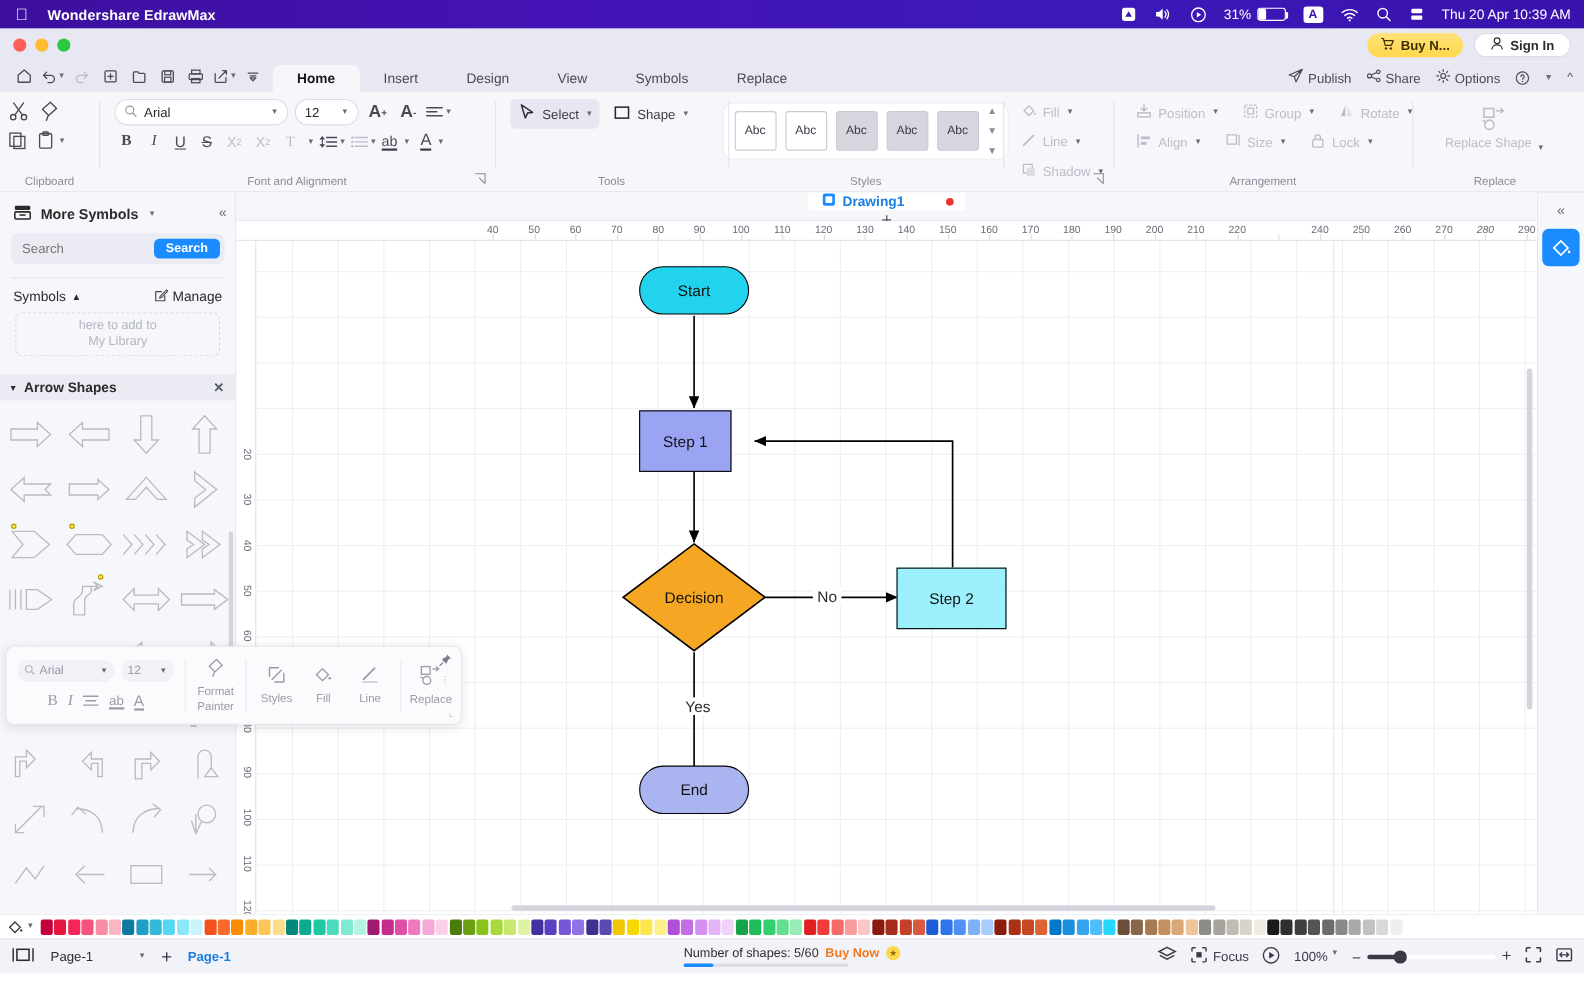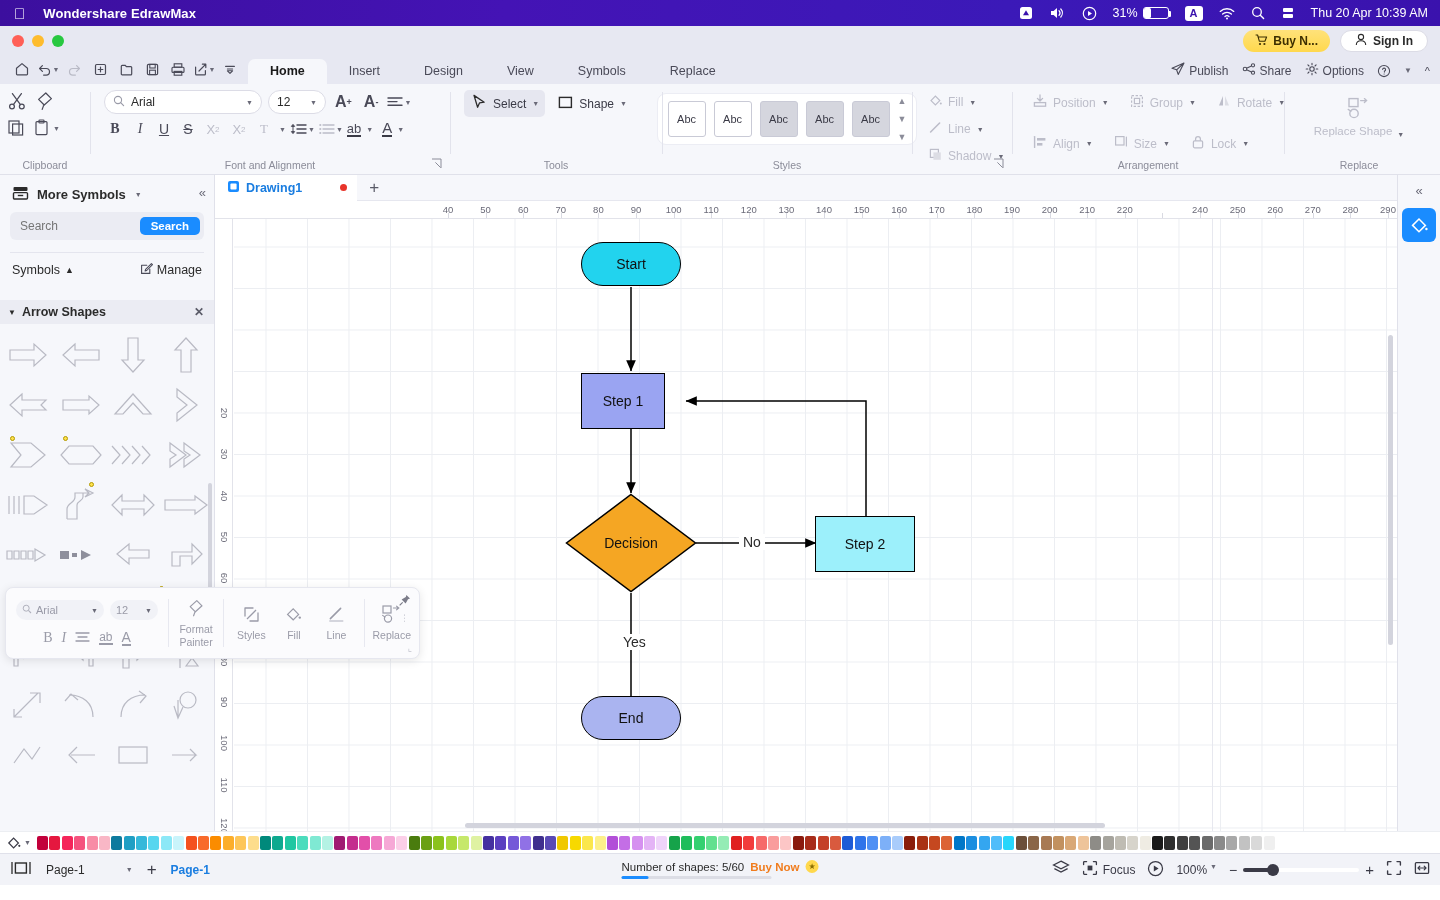--- a/index.html
+++ b/index.html
@@ -150,21 +150,21 @@
   .ftb-sep{width:1px;height:48px;background:#e7e8f0;margin:0 6px;}
   .ftb-big{display:flex;flex-direction:column;align-items:center;justify-content:center;width:52px;color:#9a9ba8;font-size:10.5px;line-height:13px;text-align:center;gap:2px;}
   .ftb-minibox{display:flex;align-items:center;background:#f1f2f7;border-radius:11px;height:20px;padding:0 6px;gap:4px;font-size:11px;color:#9a9ba8;}
   .ftb-row{display:flex;align-items:center;gap:9px;color:#9a9ba8;font-size:12px;}
   .ftb-pin{position:absolute;right:8px;top:6px;color:#7c7d8a;font-size:11px;}
   .ftb-dots{position:absolute;right:10px;top:28px;color:#c3c4ce;font-size:9px;line-height:4px;}
   .ftb-resize{position:absolute;right:7px;bottom:5px;color:#c3c4ce;font-size:9px;}
 
   
   .canvas-wrap{flex:1; position:relative; background:#fff; overflow:hidden;}
-  .doctabs{height:26px;background:#f6f7fb;display:flex;align-items:center;gap:0;border-bottom:1px solid #e6e7ef;}
+  .doctabs{height:26px;background:#f6f7fb;display:flex;align-items:center;gap:0;border-bottom:1px solid #e6e7ef;flex-direction:column;}
   .doctab{display:flex;align-items:center;gap:6px;padding:0 10px 0 12px;height:26px;background:#fff;font-size:12.5px;font-weight:bold;color:#1a7de0;}
   .doctab .dot{width:7px;height:7px;border-radius:50%;background:#e8342a;margin-left:32px;}
   .doc-add{font-size:17px;color:#5a5b68;padding:0 12px;line-height:1;}
   .hruler{height:18px;background:#fff;border-bottom:1px solid #e2e3ea;position:relative;overflow:hidden;}
   .hruler span{position:absolute;top:3px;font-size:9.5px;color:#6a6a78;transform:translateX(-50%);}
   .hruler .tick{position:absolute;top:12px;width:1px;height:6px;background:#d9dae2;}
   .vruler{position:absolute;left:0;top:44px;bottom:0;width:18px;background:#fff;border-right:1px solid #e2e3ea;overflow:hidden;}
   .vruler span{position:absolute;left:4px;font-size:9.5px;color:#6a6a78;writing-mode:vertical-rl;transform:translateY(-50%);}
   .grid{
     position:absolute;left:19px;top:44px;right:0;bottom:0;overflow:hidden;
@@ -610,21 +610,21 @@
         <span>
           <svg width="16" height="16" viewBox="0 0 16 16">
               <path d="M7 3 3 12.6h4z" fill="#bcbdc9"></path>
               <path d="M9 3l4 9.6H9z" fill="#dcdde4"></path>
             </svg>
         </span>
         <span>Rotate</span>
         <i class="caret">▼</i>
       </span>
     </div>
-    <div class="rrow" style="padding-left:14px;gap:8px;margin-top:16px;">
+    <div class="rrow" style="padding-left:14px;gap:8px;margin-top:2px;">
       <span class="rbtn dim">
         <span>
           <svg width="16" height="16" viewBox="0 0 16 16">
               <path d="M2.6 2.6v10.8" stroke="#bcbdc9" stroke-width="1.4" stroke-linecap="round"></path>
               <rect x="5" y="4" width="8.4" height="2.6" fill="#bcbdc9"></rect>
               <rect x="5" y="9" width="5.4" height="2.6" fill="#bcbdc9"></rect>
             </svg>
         </span>
         <span>Align</span>
         <i class="caret">▼</i>
@@ -703,20 +703,24 @@
         <span>
           <svg width="13" height="13" viewBox="0 0 13 13">
               <path d="M1.6 3.2h5.2M1.6 3.2v8.2h8.2V7" stroke="#4a4a58" stroke-width="1.1" fill="none" stroke-linecap="round"></path>
               <path d="M5.6 7.4 11.4 1.6l1.1 1.1-5.8 5.8-1.6.5z" stroke="#4a4a58" stroke-width="1.05" fill="none" stroke-linejoin="round"></path>
             </svg>
         </span>
         <span>Manage</span>
       </span>
     </div>
 
+    <div class="dropzone">
+      <span>here to add to</span>
+      <span>My Library</span>
+    </div>
 
     <div class="sec-head">
       <span class="l">
         <i style="font-size:8px;">▼</i>
         <span>Arrow Shapes</span>
       </span>
       <span style="color:#5a5b68;font-size:12px;">✕</span>
     </div>
 
     <div class="shape-grid">
@@ -1073,21 +1077,21 @@
         <span style="left: 947.4px; margin-top: 20px;">230</span>
         <i class="tick" style="left: 947.4px;"></i>
         <span style="left: 985px;">240</span>
         <i class="tick" style="left: 985px;"></i>
         <span style="left: 1022.6px;">250</span>
         <i class="tick" style="left: 1022.6px;"></i>
         <span style="left: 1060.2px;">260</span>
         <i class="tick" style="left: 1060.2px;"></i>
         <span style="left: 1097.8px;">270</span>
         <i class="tick" style="left: 1097.8px;"></i>
-        <span style="left: 1135.4px;">280</span>
+        <span style="left: 1135.4px; font-style: italic;">280</span>
         <i class="tick" style="left: 1135.4px;"></i>
         <span style="left: 1173px;">290</span>
         <i class="tick" style="left: 1173px;"></i>
       </div>
     <div class="vruler" id="vruler">
         <span style="top: 194px;">20</span>
         <span style="top: 235.3px;">30</span>
         <span style="top: 276.6px;">40</span>
         <span style="top: 317.9px;">50</span>
         <span style="top: 359.2px;">60</span>

